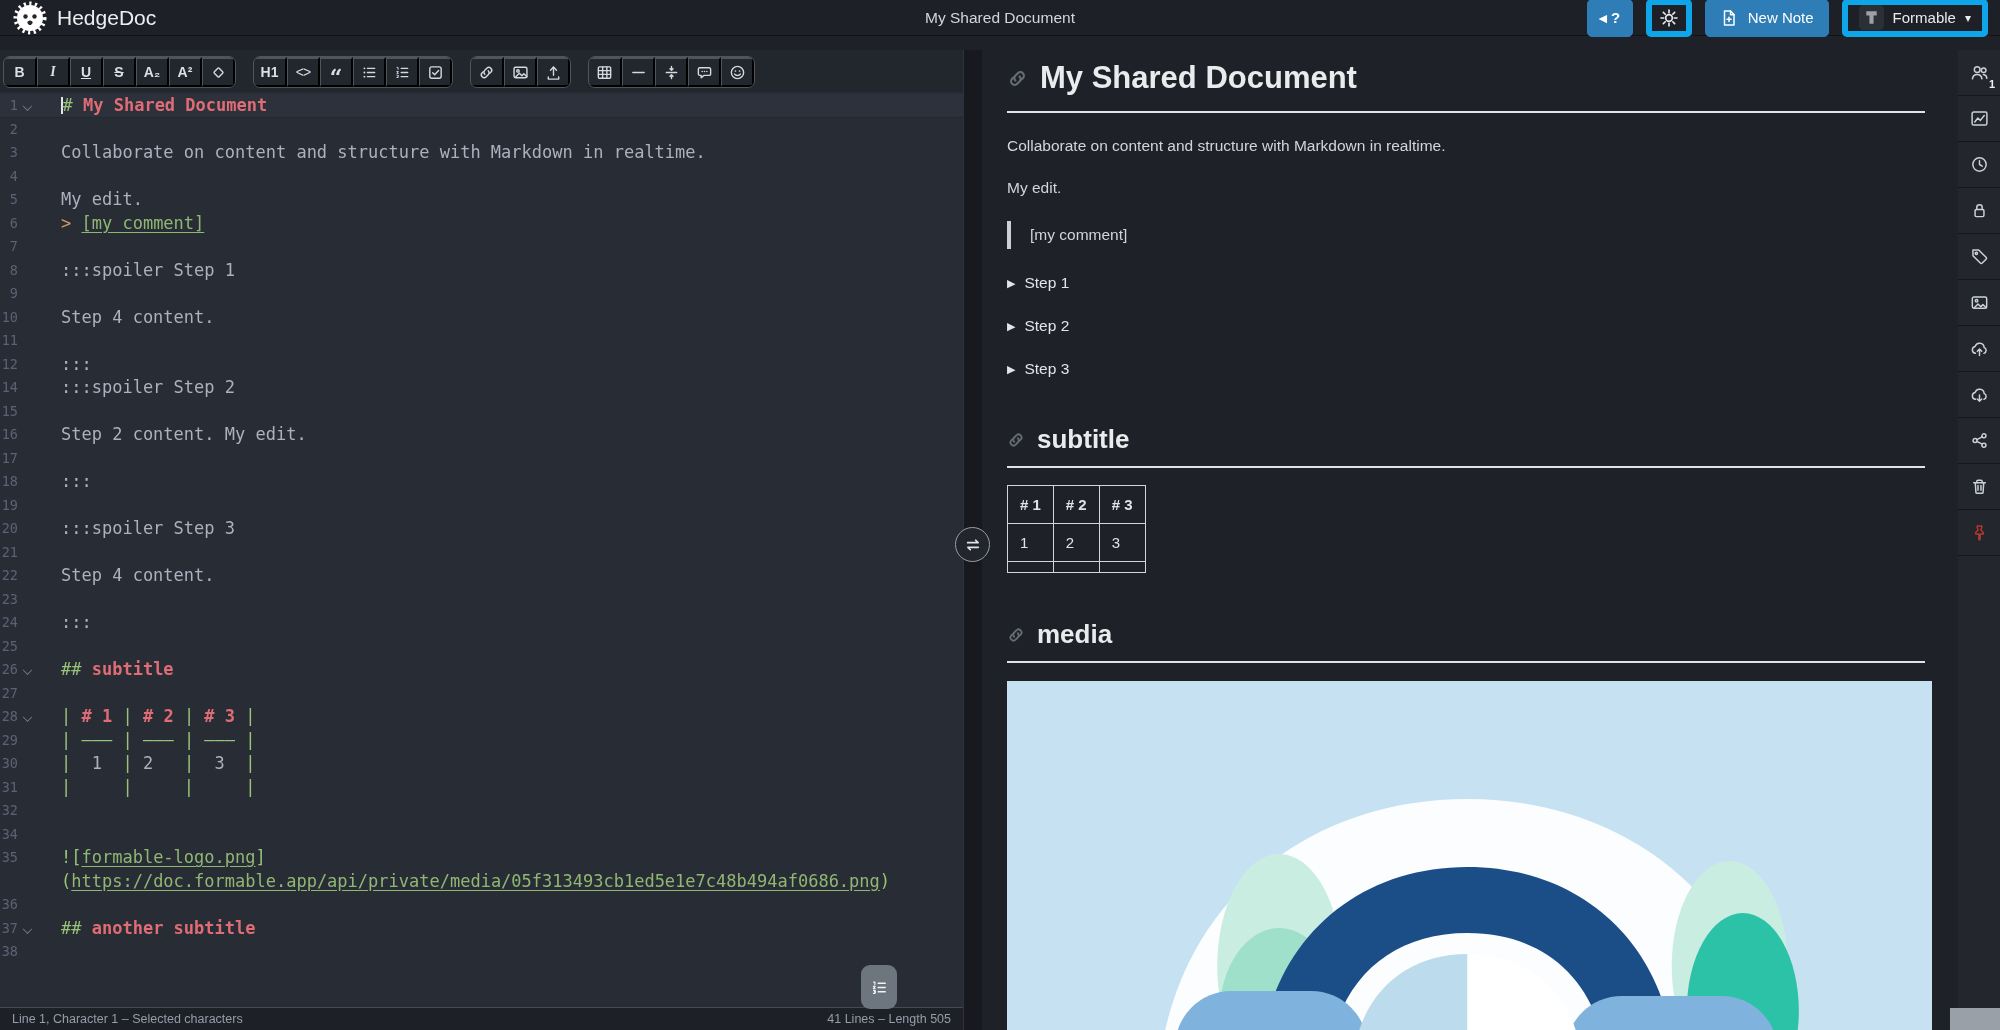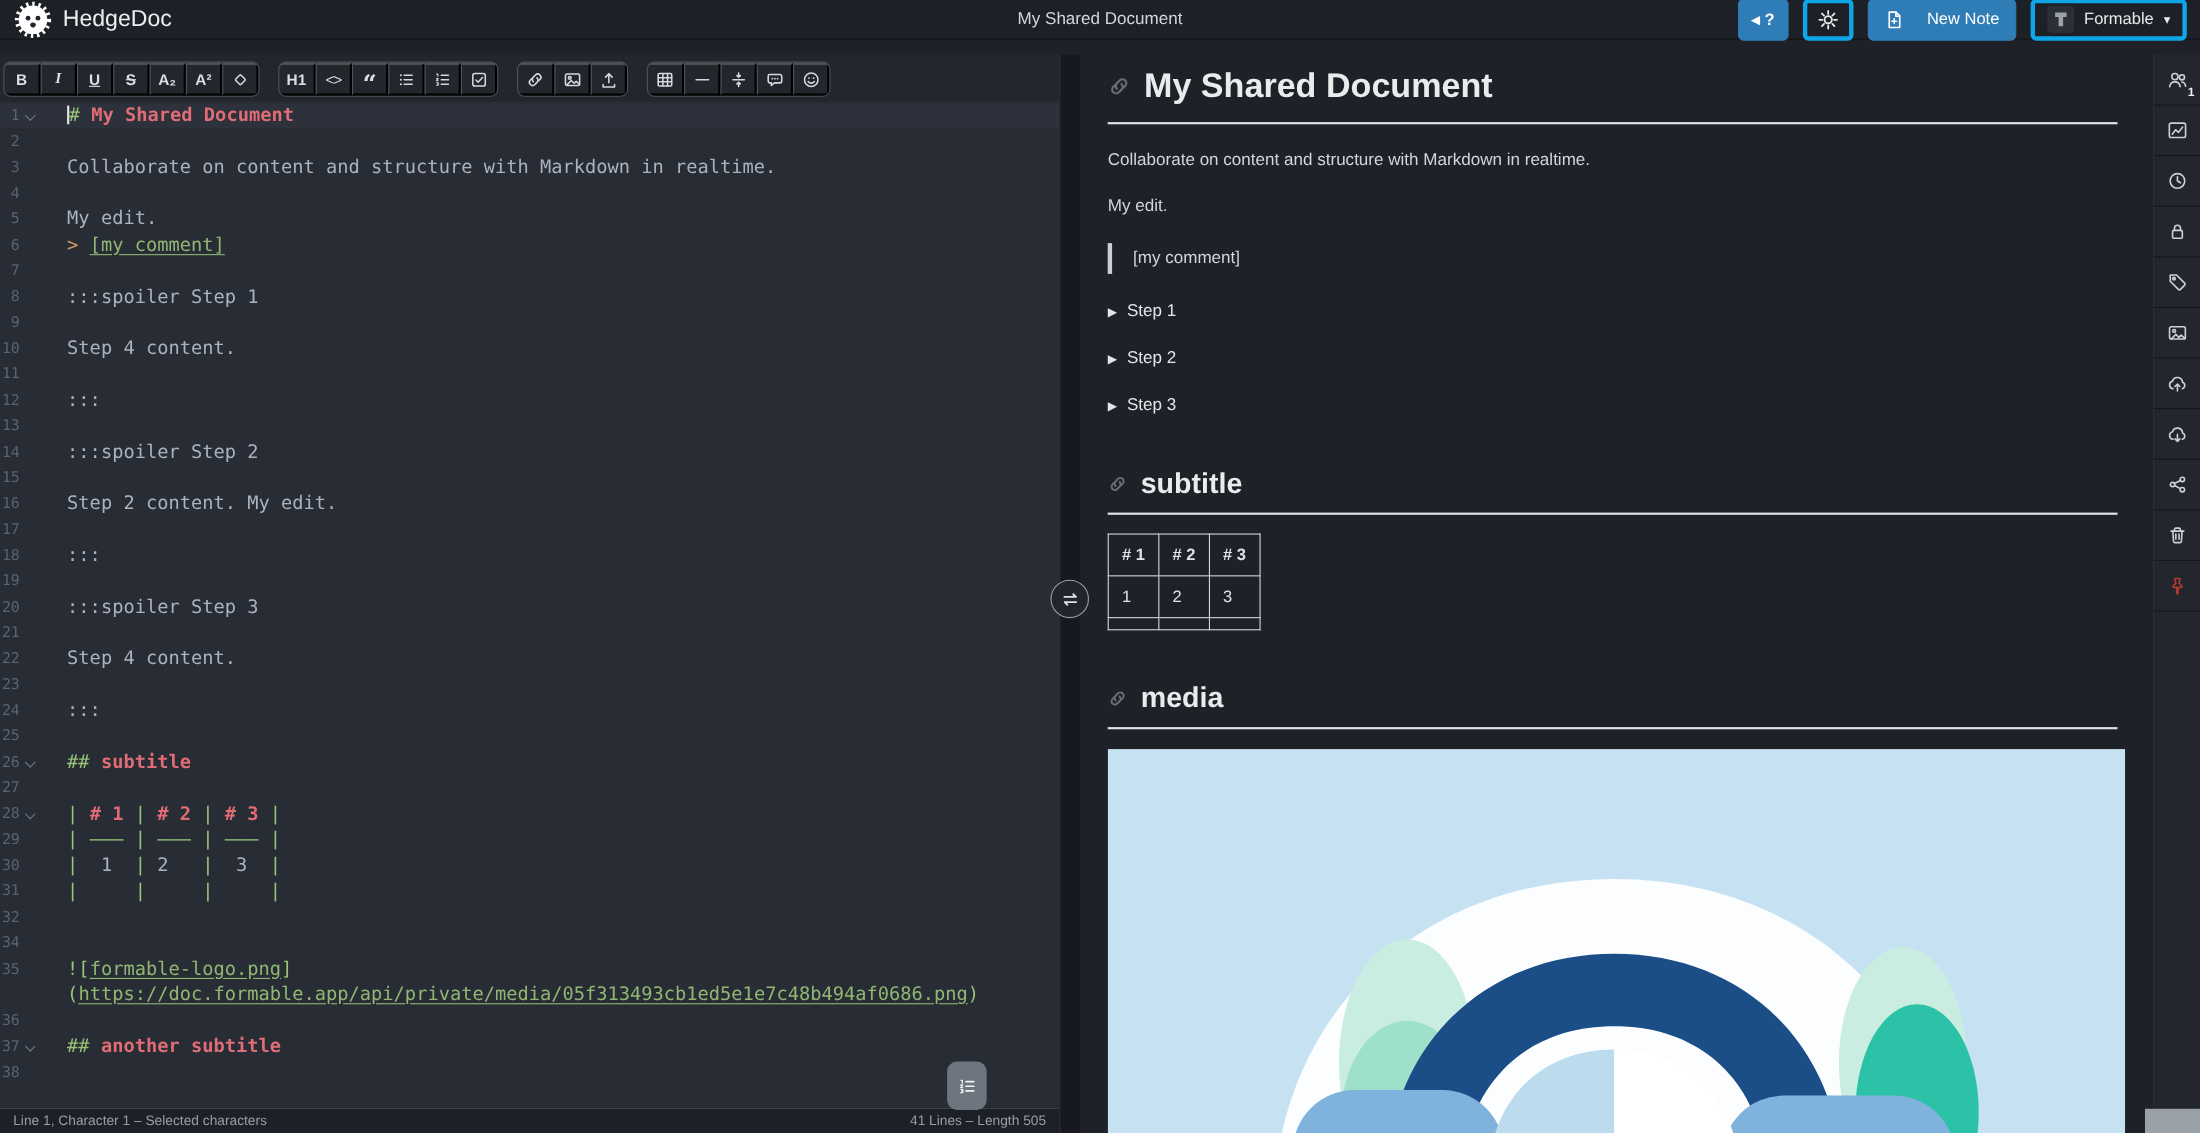--- a/index.html
+++ b/index.html
@@ -8,25 +8,25 @@
   
   .navbar{position:absolute;top:0;left:0;right:0;height:36px;background:#1d2026;
           border-bottom:1px solid #121418;display:flex;align-items:center;padding:0 12px;box-sizing:border-box;z-index:20;}
   .brand{display:flex;align-items:center;gap:9px;color:#eceef0;font-size:21px;}
   .brand svg{width:36px;height:36px;display:block;}
   .nav-title{position:absolute;left:50%;transform:translateX(-50%);color:#d3d7dc;font-size:15.5px;}
   .nav-actions{margin-left:auto;display:flex;align-items:center;gap:13px;}
   .nbtn{height:38px;border-radius:5px;display:flex;align-items:center;justify-content:center;
         font-size:15px;box-sizing:border-box;cursor:pointer;}
   .nbtn.blue{background:#2e7db6;color:#fff;border:1px solid #2e7db6;}
-  .nbtn.outline{background:#1d2026;color:#e8eaec;border:4px solid #0ea5e9;}
+  .nbtn.outline{background:#1d2026;color:#e8eaec;border:6px solid #0ea5e9;}
   .help-btn{width:46px;font-weight:bold;}
   .gear-btn{width:46px;}
   .gear-btn .icon svg{width:20px;height:20px;}
-  .newnote-btn{padding:0 14px;gap:21px;}
+  .newnote-btn{padding:0 14px;gap:10px;}
   .newnote-btn .icon svg{width:18px;height:18px;}
   .user-btn{padding:0 11px;gap:9px;}
   .user-btn svg.avatar{width:25px;height:25px;border-radius:4px;}
   .caret{font-size:12px;color:#e8eaec;}
   .icon{display:inline-flex;color:inherit;}
   .icon svg{width:18px;height:18px;fill:none;stroke:currentColor;stroke-width:1.5;stroke-linecap:round;stroke-linejoin:round;}
   
   .main{position:absolute;top:50px;left:0;right:0;bottom:0;}
   .left-pane{position:absolute;left:0;top:0;bottom:0;width:963px;display:flex;flex-direction:column;}
   
@@ -302,21 +302,20 @@
           <div class="cm-row"><span class="cm-gutter"><span class="cm-num">3</span><span class="cm-fold"></span></span><span class="cm-text"><span class="seg-t">Collaborate on content and structure with Markdown in realtime.</span></span></div>
           <div class="cm-row"><span class="cm-gutter"><span class="cm-num">4</span><span class="cm-fold"></span></span><span class="cm-text"></span></div>
           <div class="cm-row"><span class="cm-gutter"><span class="cm-num">5</span><span class="cm-fold"></span></span><span class="cm-text"><span class="seg-t">My edit.</span></span></div>
           <div class="cm-row"><span class="cm-gutter"><span class="cm-num">6</span><span class="cm-fold"></span></span><span class="cm-text"><span class="seg-q">&gt; </span><span class="seg-lk">[my comment]</span></span></div>
           <div class="cm-row"><span class="cm-gutter"><span class="cm-num">7</span><span class="cm-fold"></span></span><span class="cm-text"></span></div>
           <div class="cm-row"><span class="cm-gutter"><span class="cm-num">8</span><span class="cm-fold"></span></span><span class="cm-text"><span class="seg-t">:::spoiler Step 1</span></span></div>
           <div class="cm-row"><span class="cm-gutter"><span class="cm-num">9</span><span class="cm-fold"></span></span><span class="cm-text"></span></div>
           <div class="cm-row"><span class="cm-gutter"><span class="cm-num">10</span><span class="cm-fold"></span></span><span class="cm-text"><span class="seg-t">Step 4 content.</span></span></div>
           <div class="cm-row"><span class="cm-gutter"><span class="cm-num">11</span><span class="cm-fold"></span></span><span class="cm-text"></span></div>
           <div class="cm-row"><span class="cm-gutter"><span class="cm-num">12</span><span class="cm-fold"></span></span><span class="cm-text"><span class="seg-t">:::</span></span></div>
-          <div class="cm-row"><span class="cm-gutter"><span class="cm-num">13</span><span class="cm-fold"></span></span><span class="cm-text"></span></div>
           <div class="cm-row"><span class="cm-gutter"><span class="cm-num">14</span><span class="cm-fold"></span></span><span class="cm-text"><span class="seg-t">:::spoiler Step 2</span></span></div>
           <div class="cm-row"><span class="cm-gutter"><span class="cm-num">15</span><span class="cm-fold"></span></span><span class="cm-text"></span></div>
           <div class="cm-row"><span class="cm-gutter"><span class="cm-num">16</span><span class="cm-fold"></span></span><span class="cm-text"><span class="seg-t">Step 2 content. My edit.</span></span></div>
           <div class="cm-row"><span class="cm-gutter"><span class="cm-num">17</span><span class="cm-fold"></span></span><span class="cm-text"></span></div>
           <div class="cm-row"><span class="cm-gutter"><span class="cm-num">18</span><span class="cm-fold"></span></span><span class="cm-text"><span class="seg-t">:::</span></span></div>
           <div class="cm-row"><span class="cm-gutter"><span class="cm-num">19</span><span class="cm-fold"></span></span><span class="cm-text"></span></div>
           <div class="cm-row"><span class="cm-gutter"><span class="cm-num">20</span><span class="cm-fold"></span></span><span class="cm-text"><span class="seg-t">:::spoiler Step 3</span></span></div>
           <div class="cm-row"><span class="cm-gutter"><span class="cm-num">21</span><span class="cm-fold"></span></span><span class="cm-text"></span></div>
           <div class="cm-row"><span class="cm-gutter"><span class="cm-num">22</span><span class="cm-fold"></span></span><span class="cm-text"><span class="seg-t">Step 4 content.</span></span></div>
           <div class="cm-row"><span class="cm-gutter"><span class="cm-num">23</span><span class="cm-fold"></span></span><span class="cm-text"></span></div>

